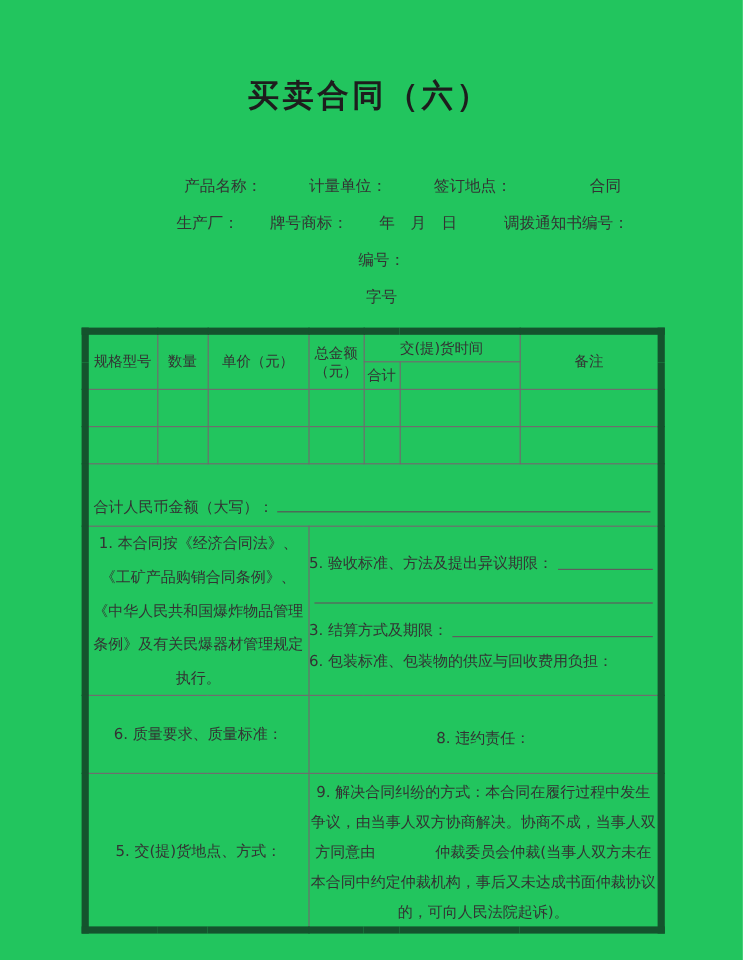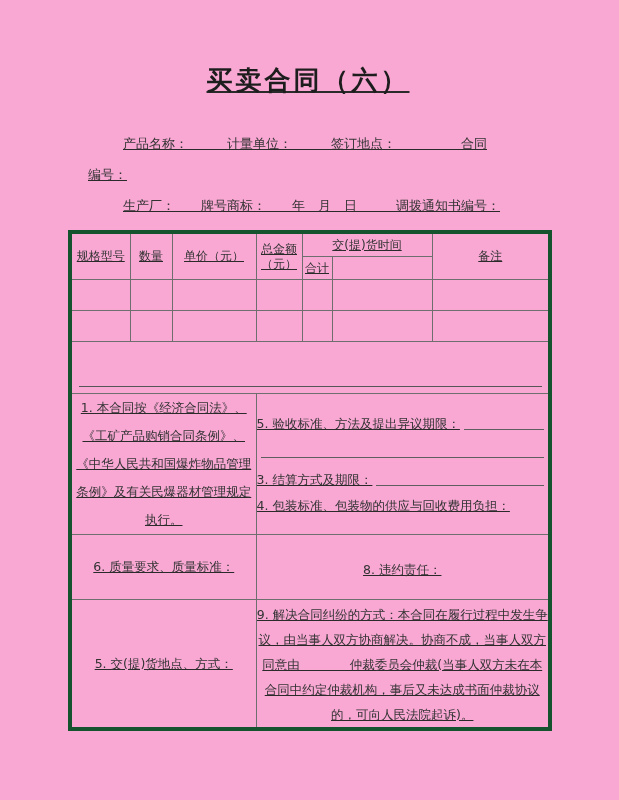--- a/index.html
+++ b/index.html
@@ -3,53 +3,53 @@
 <meta charset="utf-8">
 <style>
   html,body{margin:0;padding:0;}
   body{
     width:619px;height:800px;
     background:#ffffff;
     font-family:"DejaVu Sans","Liberation Sans",sans-serif;
     color:#2a2a2a;
     overflow:hidden;
   }
-  .page{width:619px;height:800px;position:relative;background:#f9a8d4;text-decoration:underline;}
+  .page{width:619px;height:800px;position:relative;background:#22c55e;}
   .content{margin:0 71px 0 68px;width:480px;padding-top:60px;}
 
   
   .title{
     margin:0;padding:0;
     font-size:26px;font-weight:bold;
     text-align:center;letter-spacing:3px;
     line-height:40px;color:#1d1d1d;
   }
 
   
-  .header-para{margin-top:28px;margin-left:20px;font-size:13px;line-height:31px;color:#333;}
+  .header-para{margin-top:40px;margin-left:20px;font-size:13px;line-height:31px;color:#333;text-align:center;}
   .hline{white-space:pre-wrap;}
   .hline.indent{text-indent:35px;}
 
   
   table.goods{
     border-collapse:collapse;
     margin-top:9px;
     width:480px;
     table-layout:fixed;
     font-size:12px;
     color:#333;
   }
   table.goods td{
     border:1px solid #6e6e6e;
     padding:0;
     text-align:center;
     vertical-align:middle;
     overflow:hidden;
   }
-  table.goods{border:4px solid #14532d;}
+  table.goods{border:6px solid #14532d;}
   tr.hrow1 td{height:22px;line-height:15px;}
   tr.hrow2 td{height:22px;text-align:center;}
   tr.erow td{height:30px;}
 
   
   tr.sumrow td{
     height:45px;vertical-align:bottom;text-align:left;
     padding:0 6px 6px 4px;font-size:12.5px;
   }
   .sumflex{display:flex;align-items:baseline;}
@@ -81,22 +81,23 @@
 </head>
 <body>
 
 <div class="page">
   <div class="content">
 
     <h1 class="title">买卖合同（六）</h1>
 
     <div class="header-para">
       <div class="hline indent">产品名称：　　　计量单位：　　　签订地点：　　　　　合同</div>
+      <div class="hline indent">生产厂：　　牌号商标：　　年　月　日　　　调拨通知书编号：</div>
       <div class="hline">编号：</div>
-      <div class="hline indent">生产厂：　　牌号商标：　　年　月　日　　　调拨通知书编号：</div>
+      <div class="hline">字号</div>
     </div>
 
     <table class="goods">
       <colgroup>
         <col style="width:60px">
           <col style="width:42px">
           <col style="width:84px">
         <col style="width:46px">
           <col style="width:30px">
           <col style="width:100px">
@@ -132,41 +133,42 @@
         <td></td>
             <td></td>
         <td></td>
             <td></td>
         <td></td>
       </tr>
 
       <tr class="sumrow">
         <td colspan="7">
           <div class="sumflex">
+            <span>合计人民币金额（大写）：</span>
             <span class="fill"></span>
           </div>
         </td>
       </tr>
 
       <tr class="rowA">
         <td class="lcell" colspan="3">
           <div class="wrap">1. 本合同按《经济合同法》、《工矿产品购销合同条例》、《中华人民共和国爆炸物品管理条例》及有关民爆器材管理规定执行。</div>
         </td>
         <td class="rcell" colspan="4">
           <div class="rline">
             <span class="lbl">5. 验收标准、方法及提出异议期限：</span>
             <span class="fill"></span>
           </div>
           <div class="blankline"></div>
           <div class="rline">
             <span class="lbl">3. 结算方式及期限：</span>
             <span class="fill"></span>
           </div>
           <div class="rline plain">
-            <span>4. 包装标准、包装物的供应与回收费用负担：</span>
+            <span>6. 包装标准、包装物的供应与回收费用负担：</span>
           </div>
         </td>
       </tr>
 
       <tr class="rowB">
         <td class="lcell" colspan="3">
           <div class="wrap">6. 质量要求、质量标准：</div>
         </td>
         <td class="rcell bottomalign" colspan="4">
           <div>8. 违约责任：</div>

